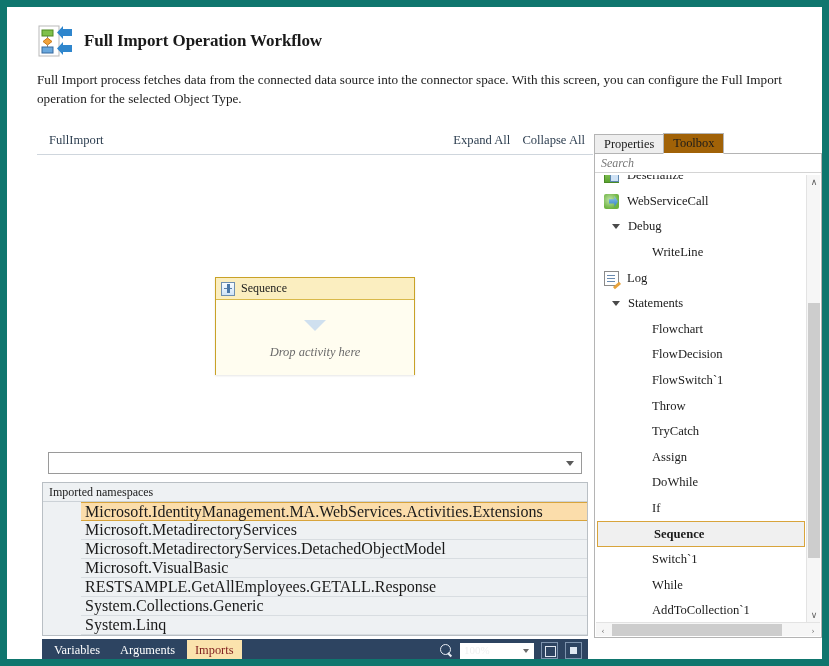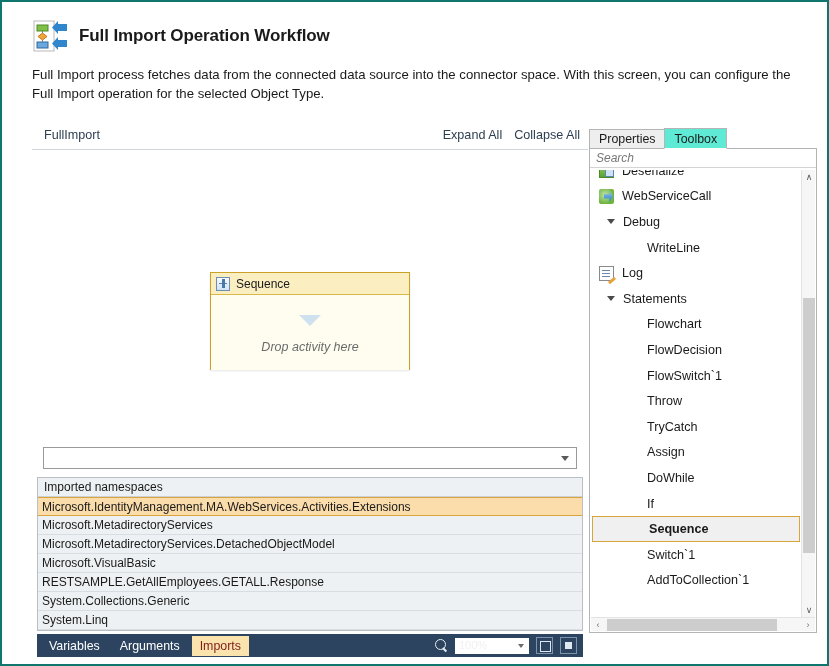--- a/index.html
+++ b/index.html
@@ -5,22 +5,23 @@
   * { box-sizing: border-box; }
   html, body {
     margin: 0; padding: 0;
     background: #ffffff;
     font-family: "Liberation Sans", sans-serif;
   }
   #page {
     position: relative;
     width: 829px; height: 666px;
     background: #ffffff;
-    border: 2px solid #0f766e;
+    border: 7px solid #0f766e;
     overflow: hidden;
+    font-family: Liberation Serif, serif;
   }
 
   
   .header {
     position: absolute; left: 30px; top: 16px;
     display: flex; align-items: center; gap: 11px;
   }
   .hdr-icon { width: 36px; height: 36px; position: relative; }
   .hdr-title {
     font-size: 17px; font-weight: bold; color: #1a1a1a;
@@ -125,24 +126,25 @@
     overflow: hidden;
   }
   .ns-head {
     height: 19px; padding-left: 6px;
     font-size: 12px; color: #1a1a1a;
     display: flex; align-items: center;
     background: #eef1f3; border-bottom: 1px solid #ccd2d7;
   }
   .ns-row {
     height: 19px; padding-left: 4px;
-    font-size: 12px; color: #1a1a1a;
+    font-size: 16px; color: #1a1a1a;
     display: flex; align-items: center;
     border-bottom: 1px solid #d8dde1;
     background: #eef1f3;
+    margin-left: 38px;
   }
   .ns-row.selected {
     background: #fbddab;
     border-top: 1px solid #d8a43b;
     border-bottom: 1px solid #d8a43b;
   }
 
   
   .statusbar {
     position: absolute; left: 35px; top: 632px;
@@ -212,21 +214,21 @@
   }
   .tab {
     height: 20px; padding: 0 9px;
     font-size: 12.4px; color: #1a1a1a;
     display: flex; align-items: center;
     border: 1px solid #b4b4b4;
     background: #eeeeee;
     margin-right: -1px;
   }
   .tab.active {
-    background: #5eead4;
+    background: #a16207;
     border-bottom-color: #ffffff;
     height: 21px;
     position: relative; z-index: 3;
   }
   .tbx-body {
     position: relative;
     height: 485px;
     border: 1px solid #b4b4b4;
     background: #ffffff;
     margin-top: -1px;
@@ -455,20 +457,23 @@
           <div class="tnode leaf">
             <span>If</span>
           </div>
           <div class="tnode leaf selected">
             <span>Sequence</span>
           </div>
           <div class="tnode leaf">
             <span>Switch`1</span>
           </div>
           <div class="tnode leaf">
+            <span>While</span>
+          </div>
+          <div class="tnode leaf">
             <span>AddToCollection`1</span>
           </div>
 
         </div>
       </div>
 
       <div class="vsb">
         <div class="vsb-up">∧</div>
         <div class="vsb-thumb"></div>
         <div class="vsb-dn">∨</div>

